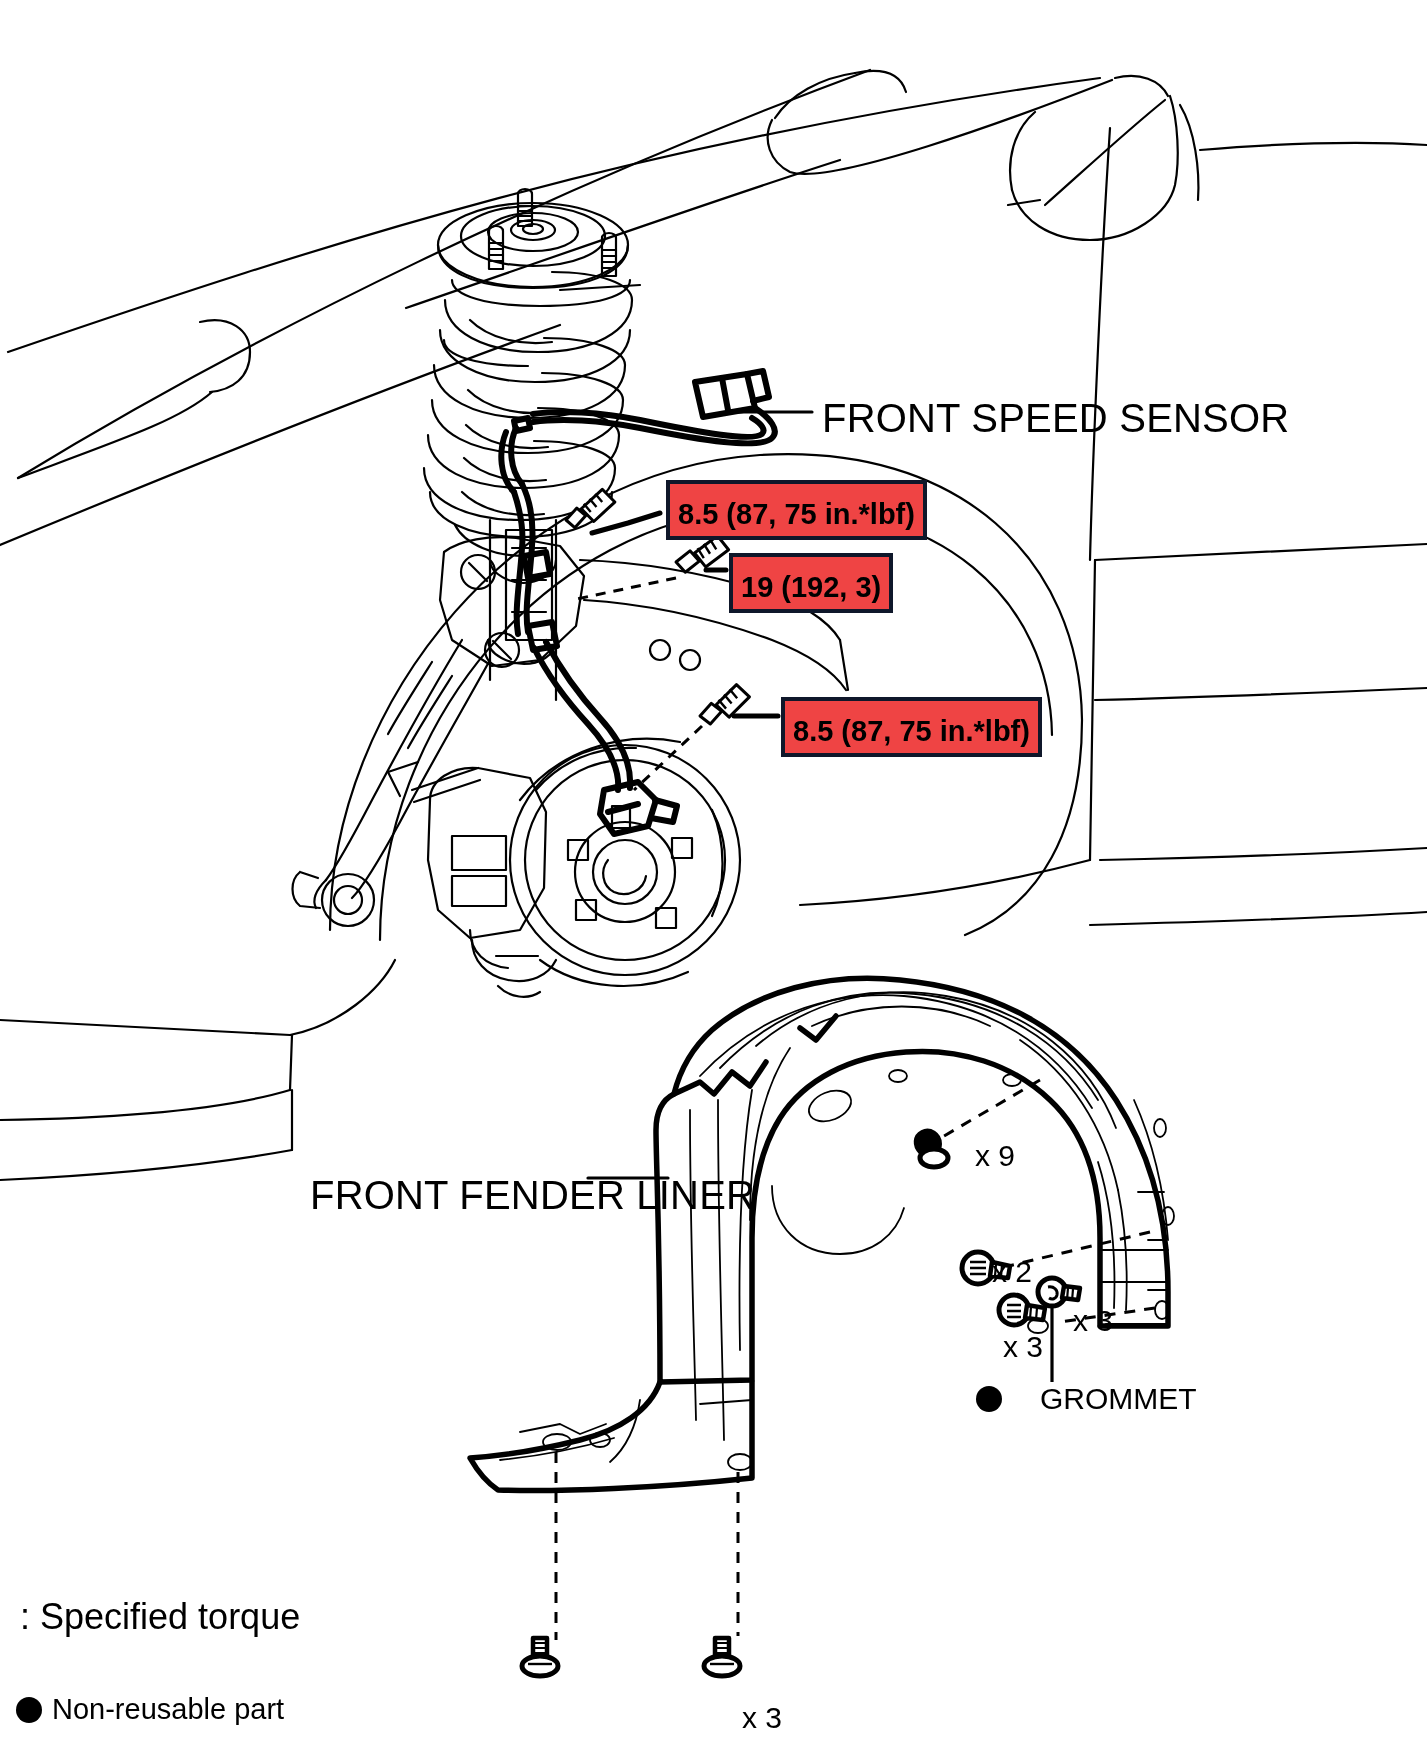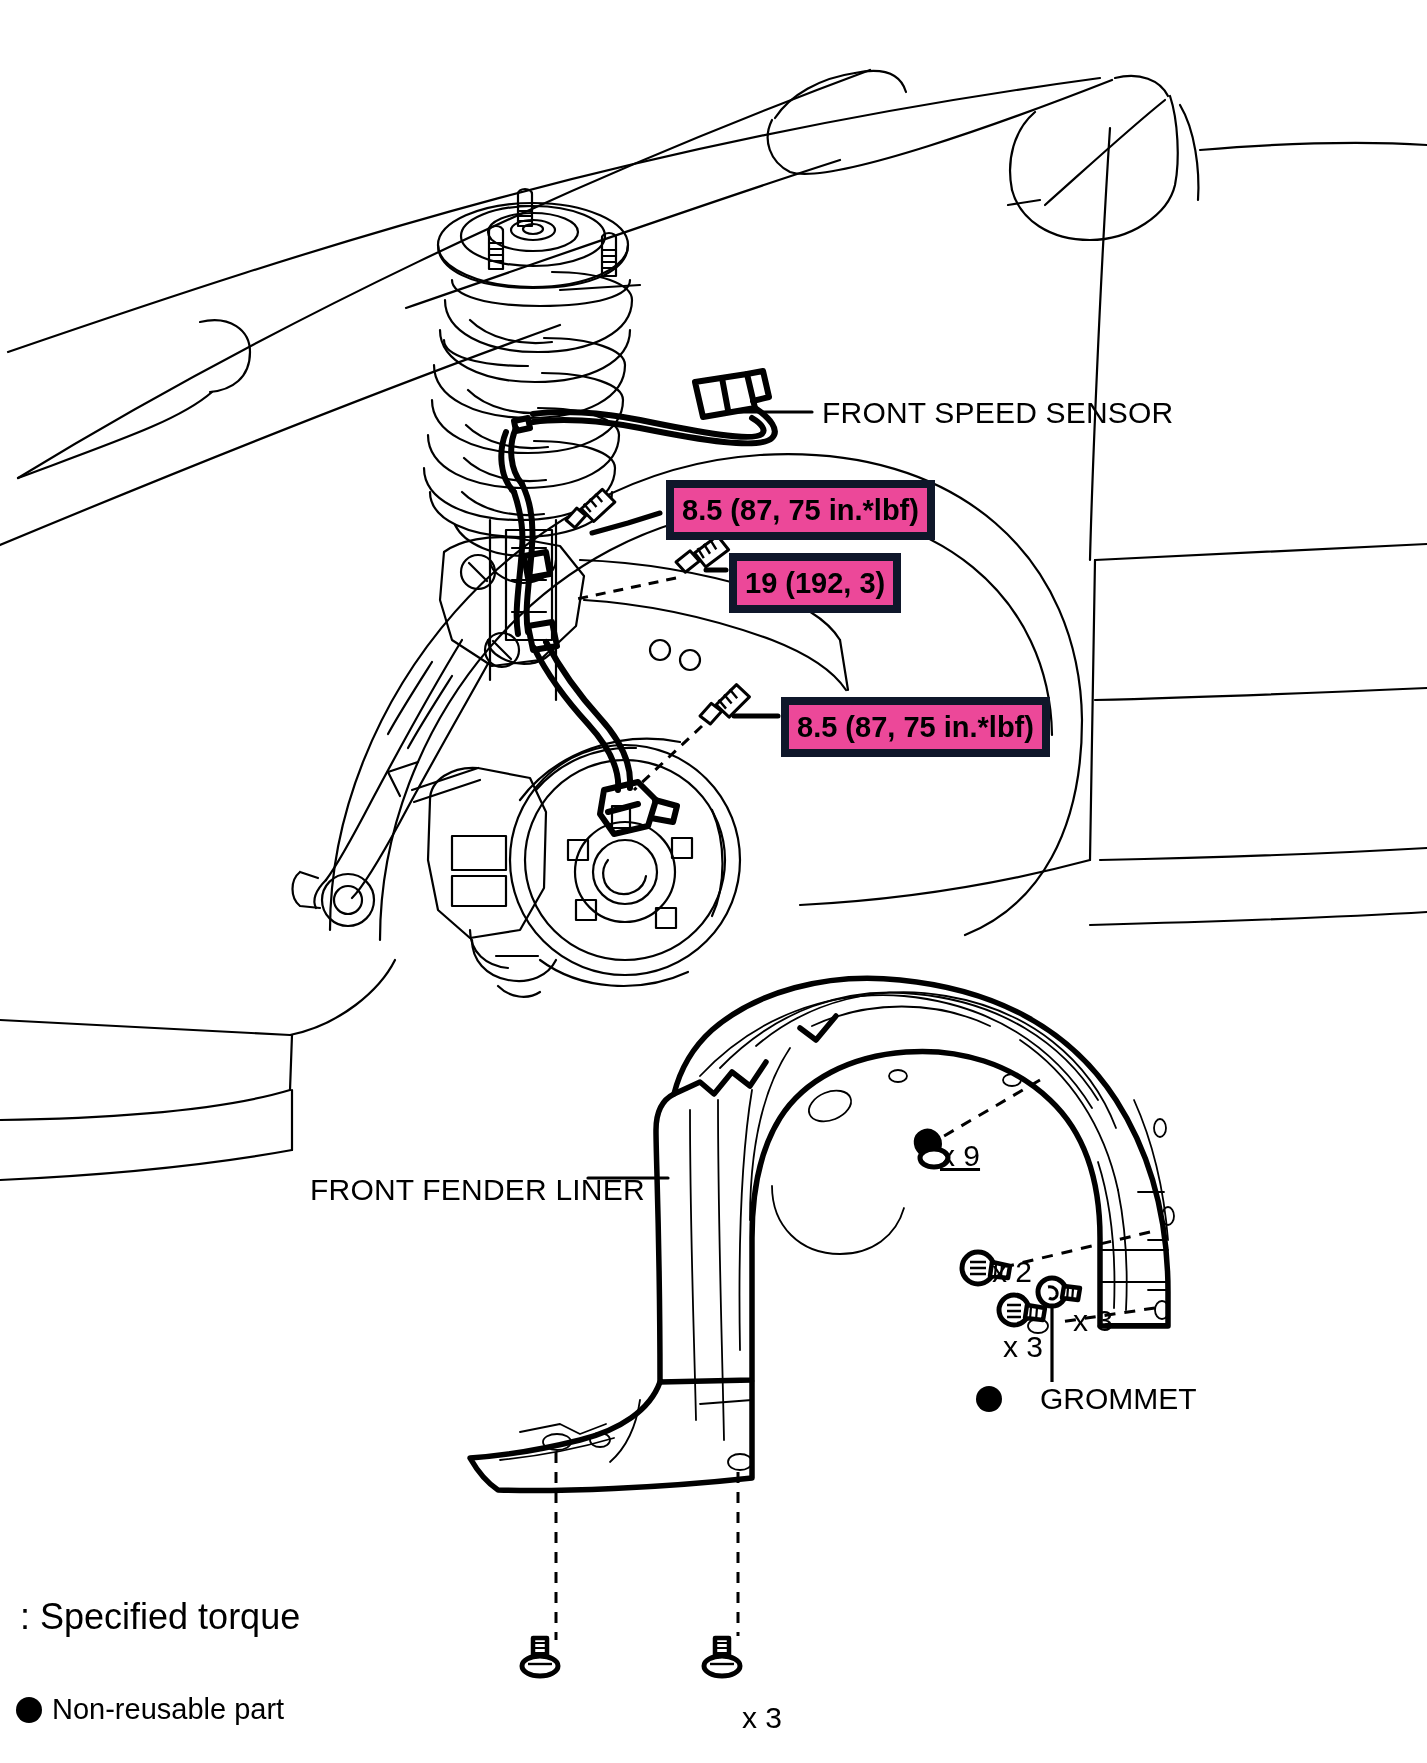--- a/index.html
+++ b/index.html
@@ -25,32 +25,32 @@
     height: 1763px;
   }
   .lbl {
     position: absolute;
     font-family: "Liberation Sans", sans-serif;
     color: #000000;
     white-space: nowrap;
     line-height: 1;
   }
   .callout-text {
-    font-size: 30px;
+    font-size: 40px;
     letter-spacing: 0.2px;
   }
   .torque-box {
     position: absolute;
-    border: 8px solid #0f172a;
-    background: #ec4899;
+    border: 4px solid #0f172a;
+    background: #ef4444;
     font-family: "Liberation Sans", sans-serif;
     font-weight: bold;
     font-size: 29px;
     color: #000000;
-    padding: 8px 8px 7px 8px;
+    padding: 16px 8px 7px 8px;
     white-space: nowrap;
     line-height: 1;
   }
   .qty {
     position: absolute;
     font-size: 30px;
     color: #000000;
     white-space: nowrap;
   }
   .legend-box {
@@ -456,21 +456,21 @@
   <div class="lbl callout-text" style="left:822px; top:398px;">FRONT SPEED SENSOR</div>
 
   <div class="lbl callout-text" style="left:310px; top:1163px;margin-top:12px;">FRONT FENDER LINER</div>
 
   <div class="torque-box" style="left:666px; top:480px;">8.5 (87, 75 in.*lbf)</div>
 
   <div class="torque-box" style="left:729px; top:553px;">19 (192, 3)</div>
 
   <div class="torque-box" style="left:781px; top:697px;">8.5 (87, 75 in.*lbf)</div>
 
-  <div class="qty" style="left:940px; top:1139px;text-decoration:underline;">x 9</div>
+  <div class="qty" style="left:975px; top:1139px;">x 9</div>
 
   <div class="qty" style="left:992px; top:1255px;">x 2</div>
 
   <div class="qty" style="left:1003px; top:1330px;">x 3</div>
 
   <div class="qty" style="left:1073px; top:1304px;">x 3</div>
 
   <div class="qty" style="left:742px; top:1701px;">x 3</div>
 
   <div class="grommet-row" style="left:976px; top:1382px;gap:36px;">

